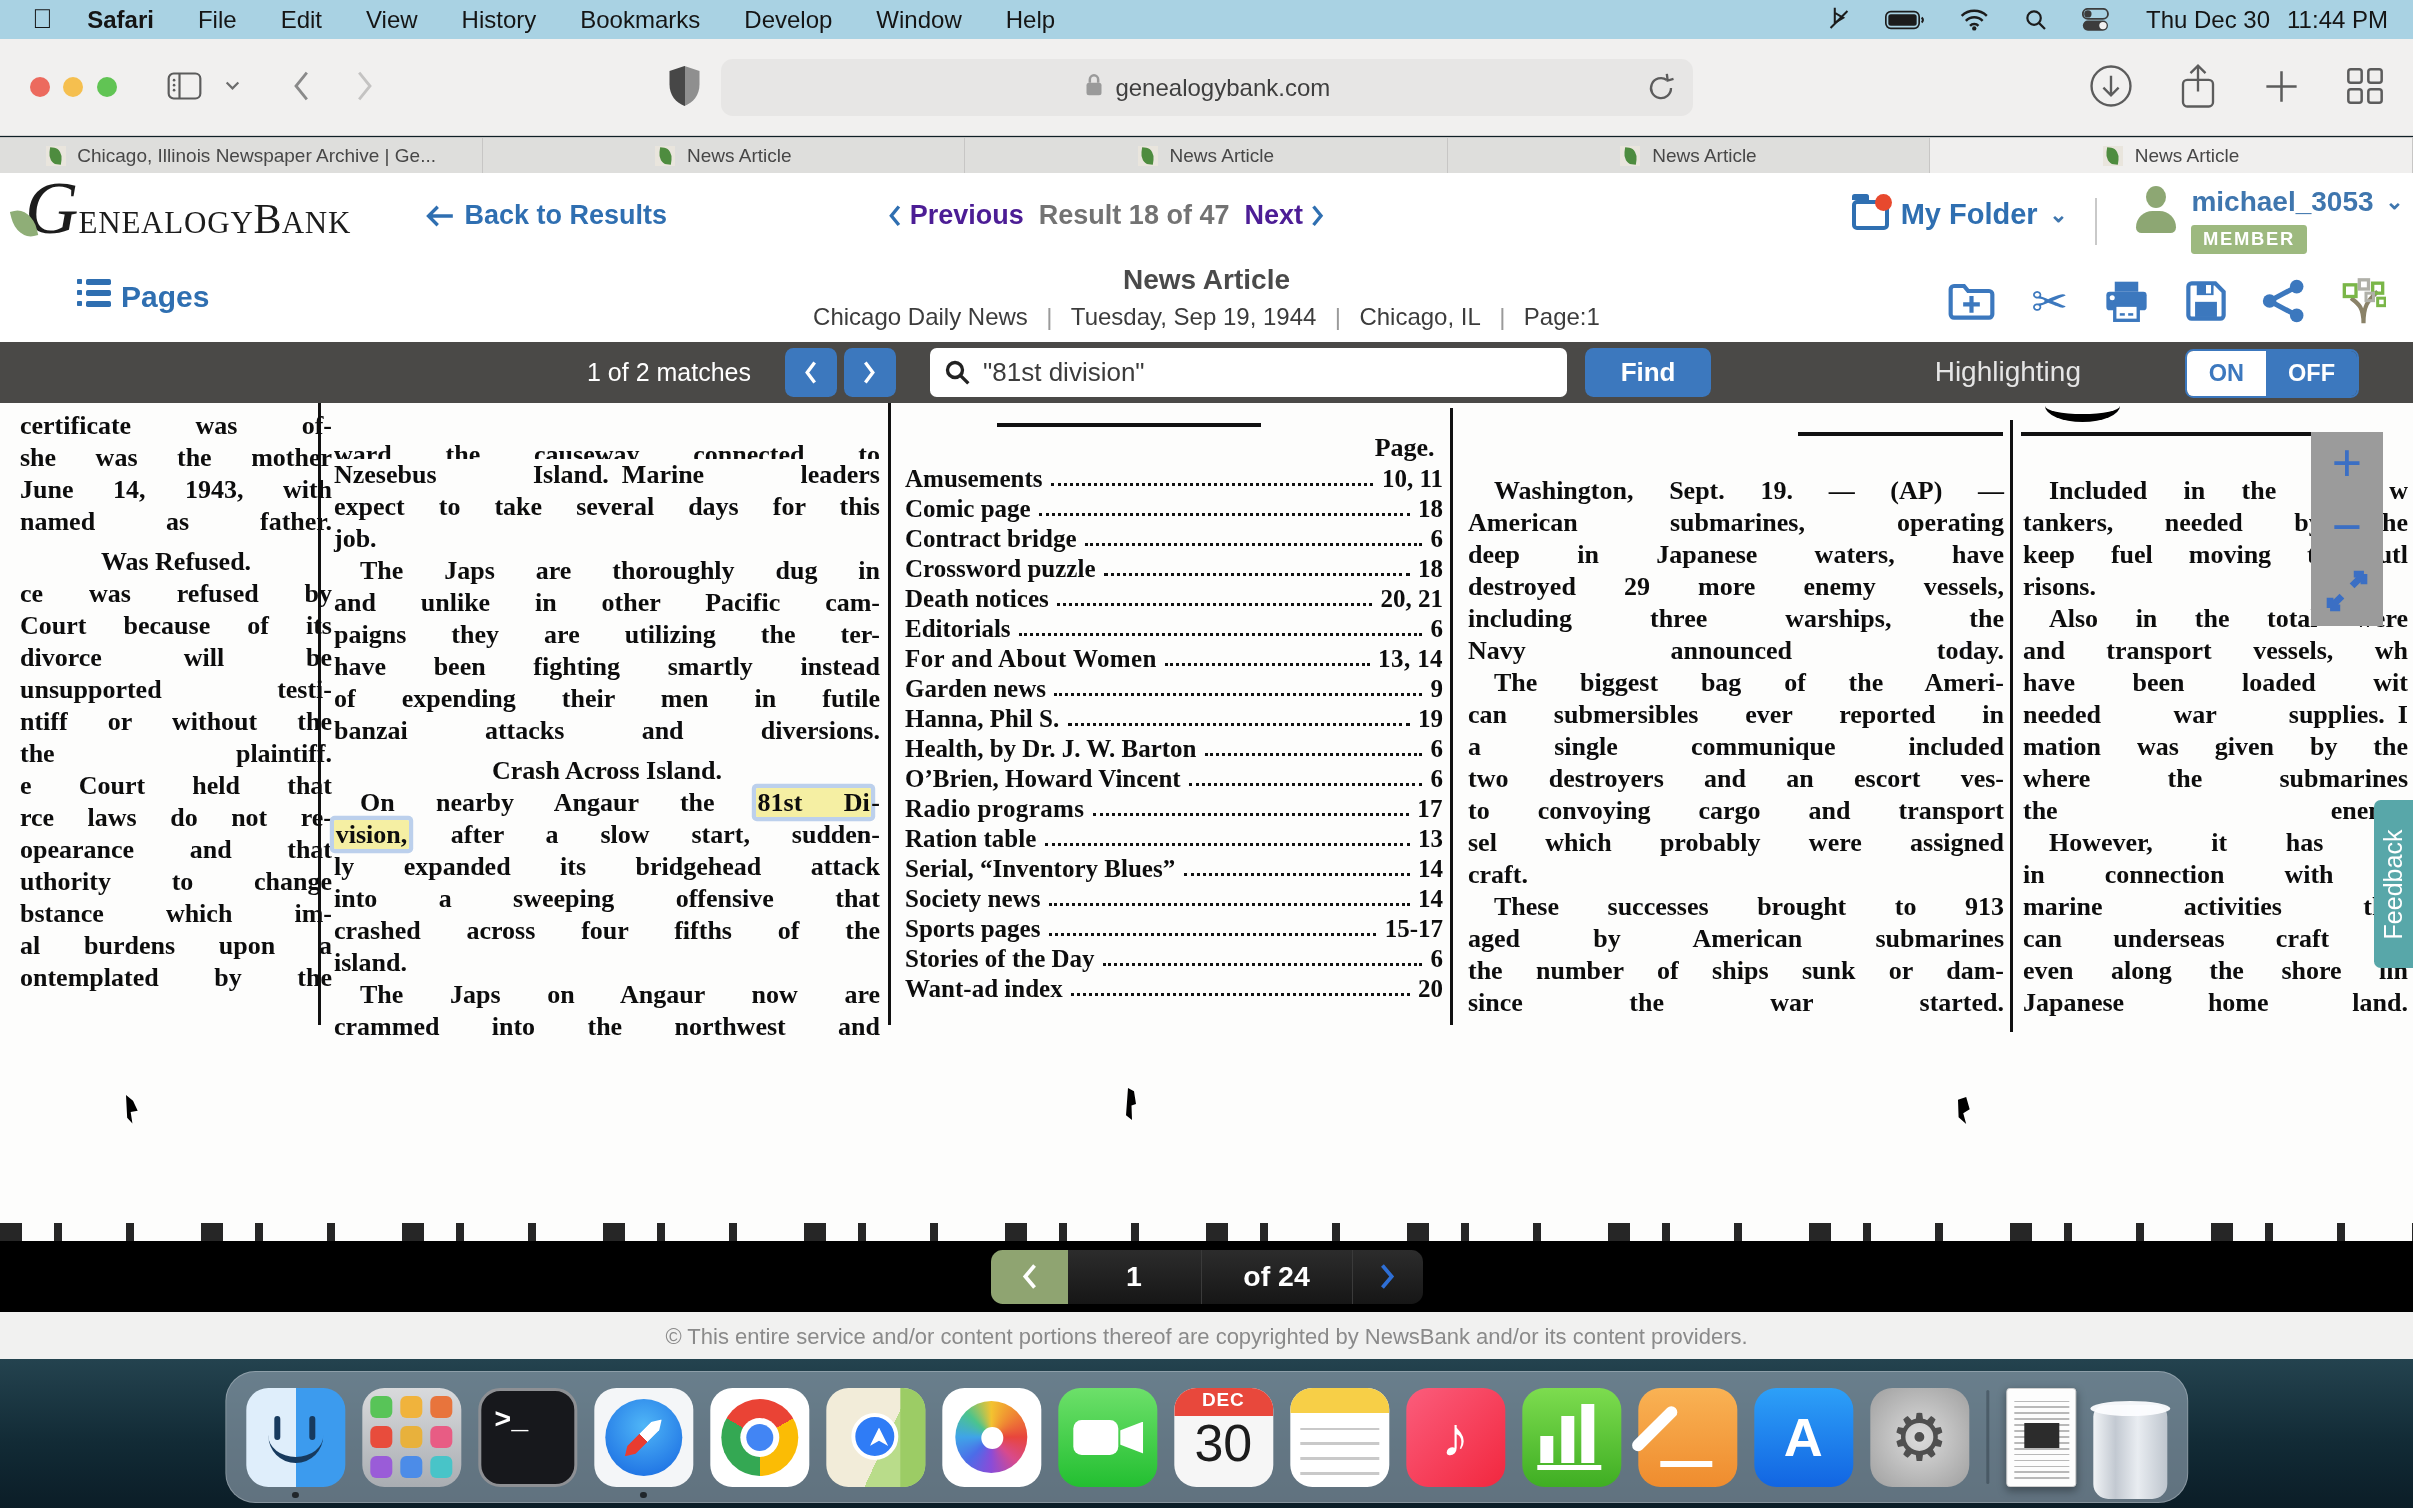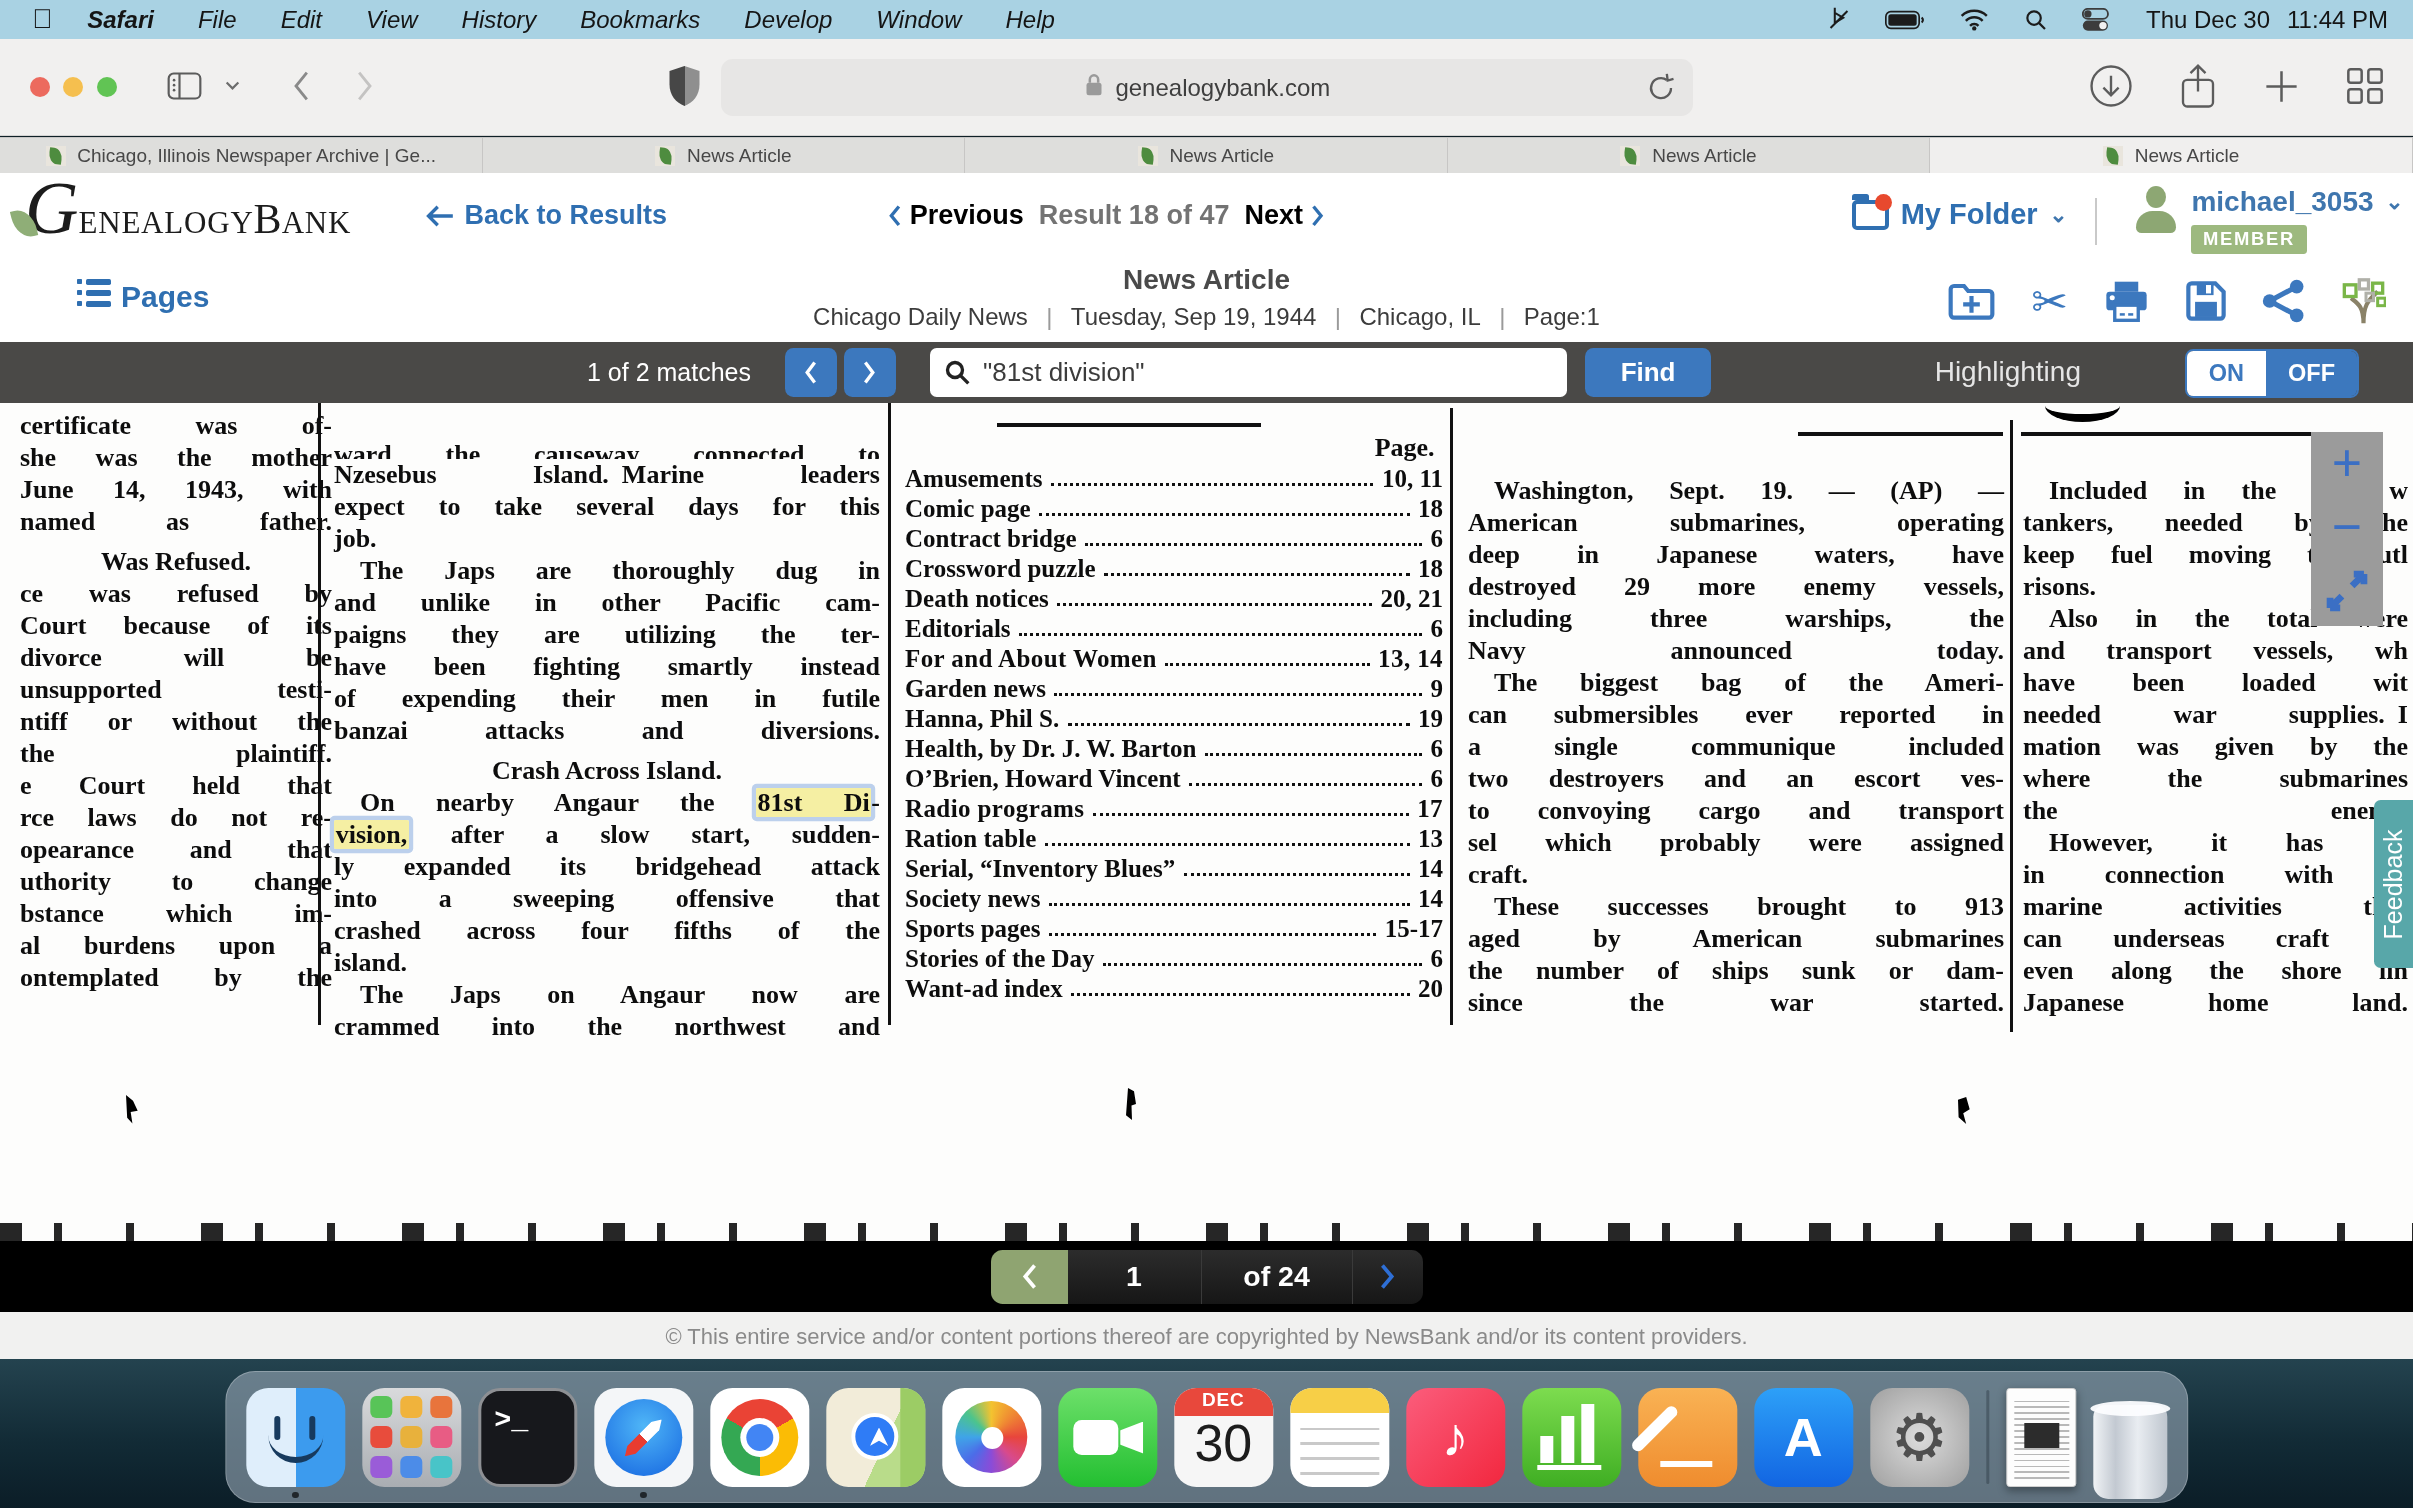--- a/index.html
+++ b/index.html
@@ -1,21 +1,21 @@
 <!DOCTYPE html>
 <html style="font-size:13.4px"><head>
 <meta charset="utf-8">
 <style>
   * { margin:0; padding:0; box-sizing:border-box; }
   html,body { width:2413px; height:1508px; overflow:hidden; font-family:"Liberation Sans", sans-serif; background:#0f2027; }
 
   
   .menubar { position:absolute; left:0; top:0; width:2413px; height:39px; background:#a9d2e3; display:flex; align-items:center; color:#151515; font-size:24px; }
   .menubar .apple { margin:0 35px 0 32px; font-size:27px; }
-  .menus { display:flex; gap:44px;font-style:italic; }
+  .menus { display:flex; gap:44px; }
   .menu-item { white-space:nowrap; }
   .menu-item.b { font-weight:700; }
   .mb-right { margin-left:auto; display:flex; align-items:center; gap:35px; padding-right:25px; }
   .mb-right svg { display:block; }
   .clock { display:flex; gap:17px; font-size:24px; }
 
   
   .toolbar { position:absolute; left:0; top:39px; width:2413px; height:97px; background:#f1f0ef; border-bottom:0.8px solid #d4d3d2; display:flex; align-items:center; }
   .lights { display:flex; gap:13.4px; margin-left:30px; }
   .light { width:20px; height:20px; border-radius:50%; }
@@ -35,21 +35,21 @@
   
   .site { position:absolute; left:0; top:173px; width:2413px; background:#ffffff; }
   .gb-header { position:relative; height:91px; }
   .logo { position:absolute; left:25px; top:1.7px; display:flex; align-items:baseline; color:#1c1c1c; font-family:"Liberation Serif", serif; }
   .logo .leaf { position:absolute; left:-11.7px; bottom:5px; width:22px; height:28.5px; background:#8fae77; border-radius:0 80% 0 80%; transform:rotate(-14deg); }
   .logo .g1 { font-size:74px; font-style:italic; line-height:67px; }
   .logo .t1, .logo .t3 { font-size:31px; letter-spacing:0.8px; }
   .logo .t2 { font-size:42px; }
   .back-link { position:absolute; left:426px; top:27px; color:#2f6fb1; font-size:27px; font-weight:700; display:flex; gap:10px; align-items:center; }
   .pager { position:absolute; left:888px; top:27px; display:flex; align-items:center; gap:15px; font-size:27px; }
-  .pager .lnk { color:#000000; font-weight:700; display:flex; align-items:center; gap:8.4px; }
+  .pager .lnk { color:#4c1d95; font-weight:700; display:flex; align-items:center; gap:8.4px; }
   .pager .res { color:#737373; font-weight:700; }
   .myfolder { position:absolute; left:1852px; top:25px; display:flex; align-items:center; gap:11.7px; color:#2f6fb1; font-size:29px; font-weight:700; }
   .fold-ic { position:relative; width:37px; height:30px; border:4.2px solid #2f6fb1; border-radius:5px; }
   .fold-ic::before { content:""; position:absolute; left:-4.2px; top:-10px; width:17px; height:6.7px; background:#2f6fb1; border-radius:2.5px 2.5px 0 0; }
   .fold-ic .dot { position:absolute; right:-6.7px; top:-10px; width:17px; height:17px; background:#e8492e; border-radius:50%; }
   .hdr-divider { position:absolute; left:2095px; top:25px; width:1.7px; height:47px; background:#c9c9c9; }
   .userbox { position:absolute; left:2134px; top:13.4px; display:flex; gap:13.4px; }
   .avatar { width:44px; height:47px; position:relative; }
   .avatar::before { content:""; position:absolute; left:11.7px; top:0; width:20px; height:22px; border-radius:50%; background:#8da773; }
   .avatar::after { content:""; position:absolute; left:1.7px; bottom:0; width:40px; height:22px; border-radius:20px 20px 6.7px 6.7px; background:#8da773; }

